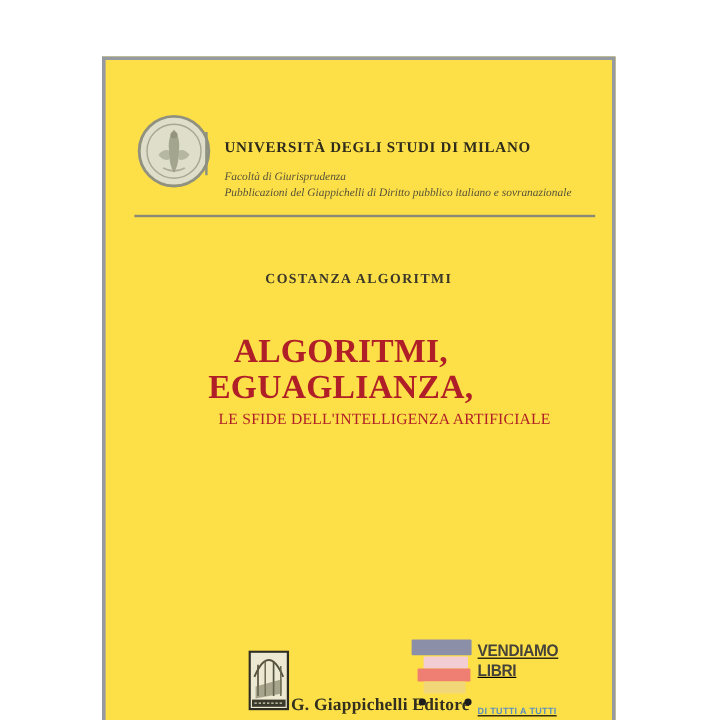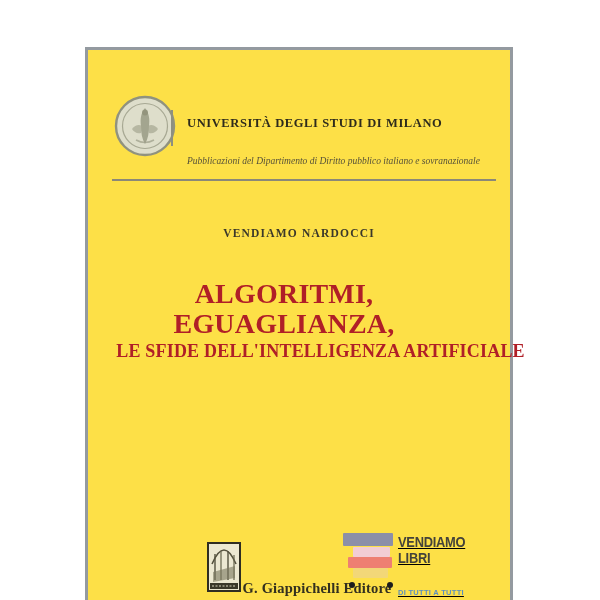--- a/index.html
+++ b/index.html
@@ -34,21 +34,21 @@
   .author{
     position:absolute;left:0;top:177px;width:422px;text-align:center;
     font-size:11.5px;font-weight:bold;letter-spacing:1.2px;color:#3b382a;
   }
   .title{
     position:absolute;left:0;top:229px;width:392px;text-align:center;
     font-size:28px;font-weight:bold;line-height:1.08;color:#b01f27;letter-spacing:0.2px;
   }
   .subtitle{
     position:absolute;left:0;top:291px;width:465px;text-align:center;
-    font-size:18px;font-weight:bold;color:#b01f27;letter-spacing:0.2px;
+    font-size:13px;font-weight:normal;color:#b01f27;letter-spacing:0.2px;
   }
 
   
   .publisher-row{
     position:absolute;left:0;top:492px;width:422px;height:50px;
     display:flex;justify-content:center;align-items:flex-end;gap:2px;
   }
   .pub-emblem{width:34px;height:50px;flex:0 0 auto;}
   .pub-name{
     font-size:14.5px;font-weight:bold;color:#33301f;white-space:nowrap;
@@ -86,24 +86,25 @@
         <circle cx="31" cy="31" r="22.5" fill="none" stroke="#a7a893" stroke-width="1.2"></circle>
         <path d="M31 13 C27 18 26 24 27 31 C27 38 28 44 31 49 C34 44 35 38 35 31 C36 24 35 18 31 13 Z" fill="#999b85" opacity="0.85"></path>
         <path d="M18 34 C21 30 25 29 28 31 L27 38 C23 39 20 37 18 34 Z" fill="#a5a690" opacity="0.7"></path>
         <path d="M44 34 C41 30 37 29 34 31 L35 38 C39 39 42 37 44 34 Z" fill="#a5a690" opacity="0.7"></path>
         <circle cx="31" cy="17.5" r="3" fill="#8f9078" opacity="0.8"></circle>
         <path d="M22 45 Q31 50 40 45" fill="none" stroke="#9a9b86" stroke-width="1.5" opacity="0.7"></path>
       </svg>
     </div>
     <div class="vsep"></div>
     <div class="univ-name">UNIVERSITÀ DEGLI STUDI DI MILANO</div>
-    <div class="series">Pubblicazioni del Dipartimento di Diritto pubblico italiano e sovranazionale</div>
+    <div class="faculty">Facoltà di Giurisprudenza</div>
+    <div class="series">Pubblicazioni del Giappichelli di Diritto pubblico italiano e sovranazionale</div>
     <div class="hdivider"></div>
 
-    <div class="author">VENDIAMO NARDOCCI</div>
+    <div class="author">COSTANZA ALGORITMI</div>
     <div class="title">
       <div>ALGORITMI, EGUAGLIANZA,</div>
     </div>
     <div class="subtitle">LE SFIDE DELL'INTELLIGENZA ARTIFICIALE</div>
 
     <div class="publisher-row">
       <div class="pub-emblem">
         <svg width="34" height="50" viewBox="0 0 34 50">
           <rect x="1" y="1" width="32" height="48" fill="#ece8d2" stroke="#2f2d22" stroke-width="2"></rect>
           <path d="M5 22 Q11 8 17 8 Q23 8 29 22" fill="none" stroke="#55523f" stroke-width="1.6"></path>

